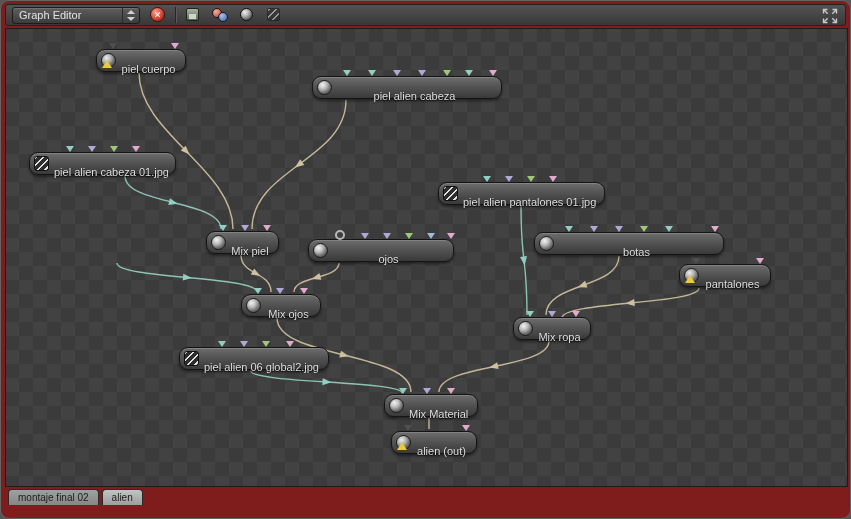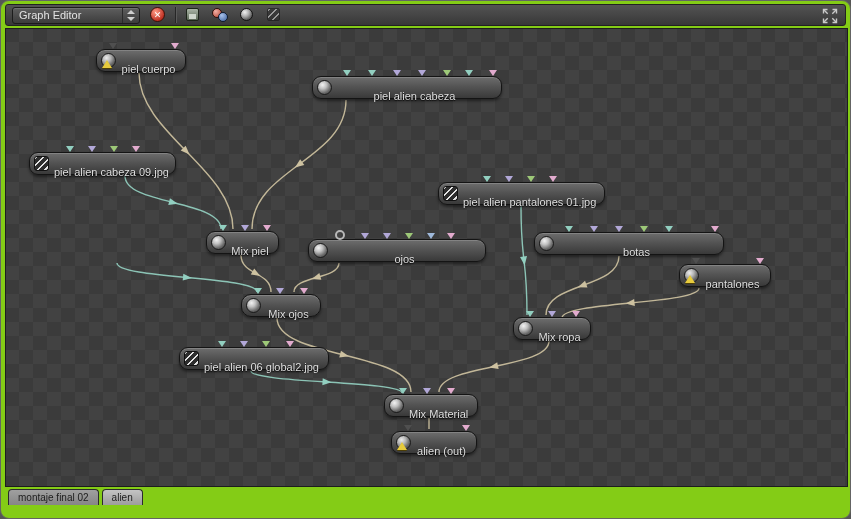--- a/index.html
+++ b/index.html
@@ -2,21 +2,21 @@
 <html><head>
 <meta charset="utf-8">
 <style>
   html,body{margin:0;padding:0;}
   body{
     width:851px;height:519px;background:#565656;
     font-family:"Liberation Sans","DejaVu Sans",sans-serif;
     overflow:hidden;position:relative;
   }
   .window{
-    position:absolute;inset:0;border-radius:9px;background:#84cc16;
+    position:absolute;inset:0;border-radius:9px;background:#7f1d1d;
     border:1px solid #646464;box-sizing:border-box;overflow:hidden;
   }
   
   .toolbar{
     position:absolute;left:4px;top:3px;right:4px;height:22px;
     background:linear-gradient(#535353,#383838);
     border:1px solid #222;border-radius:3px;
     display:flex;align-items:center;box-sizing:border-box;padding:0 4px;
   }
   .dropdown{
@@ -208,38 +208,38 @@
         <span class="pin" data-name="connector-pink" style="border-top-color: rgb(226, 171, 206); left: 176px;"></span>
         <span class="node-icon shader" data-name="shader-icon"></span>
         <span class="node-label" data-name="node-label">piel alien cabeza</span>
       </div>
       <div class="node" data-name="node-piel-alien-cabeza-01-jpg" style="left: 24px; top: 124px; width: 147px;">
         <span class="pin" data-name="connector-teal" style="border-top-color: rgb(146, 207, 192); left: 36px;"></span>
         <span class="pin" data-name="connector-purple" style="border-top-color: rgb(178, 168, 216); left: 58px;"></span>
         <span class="pin" data-name="connector-green" style="border-top-color: rgb(157, 200, 120); left: 80px;"></span>
         <span class="pin" data-name="connector-pink" style="border-top-color: rgb(226, 171, 206); left: 102px;"></span>
         <span class="node-icon texture" data-name="texture-icon"></span>
-        <span class="node-label" data-name="node-label">piel alien cabeza 09.jpg</span>
+        <span class="node-label" data-name="node-label">piel alien cabeza 01.jpg</span>
       </div>
       <div class="node" data-name="node-piel-alien-pantalones-01-jpg" style="left: 433px; top: 154px; width: 167px;">
         <span class="pin" data-name="connector-teal" style="border-top-color: rgb(146, 207, 192); left: 44px;"></span>
         <span class="pin" data-name="connector-purple" style="border-top-color: rgb(178, 168, 216); left: 66px;"></span>
         <span class="pin" data-name="connector-green" style="border-top-color: rgb(157, 200, 120); left: 88px;"></span>
         <span class="pin" data-name="connector-pink" style="border-top-color: rgb(226, 171, 206); left: 110px;"></span>
         <span class="node-icon texture" data-name="texture-icon"></span>
         <span class="node-label" data-name="node-label">piel alien pantalones 01.jpg</span>
       </div>
       <div class="node" data-name="node-mix-piel" style="left: 201px; top: 203px; width: 73px;">
         <span class="pin" data-name="connector-teal" style="border-top-color: rgb(146, 207, 192); left: 12px;"></span>
         <span class="pin" data-name="connector-purple" style="border-top-color: rgb(178, 168, 216); left: 34px;"></span>
         <span class="pin" data-name="connector-pink" style="border-top-color: rgb(226, 171, 206); left: 56px;"></span>
         <span class="node-icon shader" data-name="shader-icon"></span>
         <span class="node-label" data-name="node-label">Mix piel</span>
       </div>
-      <div class="node" data-name="node-ojos" style="left: 303px; top: 211px; width: 178px;">
+      <div class="node" data-name="node-ojos" style="left: 303px; top: 211px; width: 146px;">
         <span class="pin-circle" data-name="connector-circle" style="position: absolute; left: 26px;"></span>
         <span class="pin" data-name="connector-purple" style="border-top-color: rgb(178, 168, 216); left: 52px;"></span>
         <span class="pin" data-name="connector-purple" style="border-top-color: rgb(178, 168, 216); left: 74px;"></span>
         <span class="pin" data-name="connector-green" style="border-top-color: rgb(157, 200, 120); left: 96px;"></span>
         <span class="pin" data-name="connector-blue" style="border-top-color: rgb(159, 185, 218); left: 118px;"></span>
         <span class="pin" data-name="connector-pink" style="border-top-color: rgb(226, 171, 206); left: 138px;"></span>
         <span class="node-icon shader" data-name="shader-icon"></span>
         <span class="node-label" data-name="node-label">ojos</span>
       </div>
       <div class="node" data-name="node-botas" style="left: 529px; top: 204px; width: 190px;">

